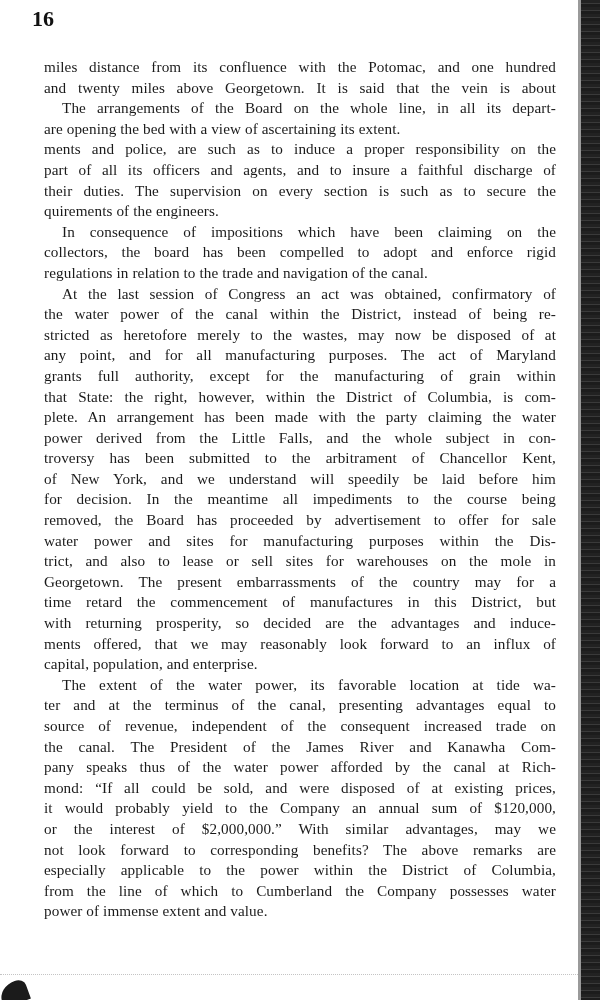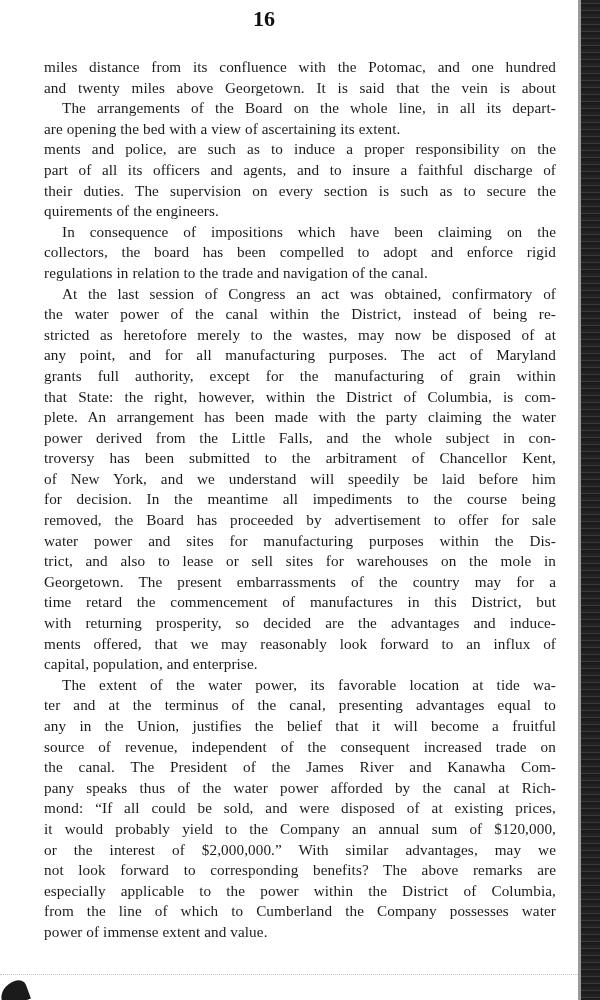--- a/index.html
+++ b/index.html
@@ -3,22 +3,22 @@
 <meta charset="utf-8">
 <style>
   html, body { margin: 0; padding: 0; }
   body {
     width: 600px; height: 1000px; overflow: hidden;
     background: #ffffff; position: relative;
     font-family: "Liberation Serif", "DejaVu Serif", serif;
     color: #1a1a1a;
   }
   .page-number {
-    position: absolute; left: 4px; width: 500px; top: 6px;
-    text-align: center; font-size: 22px; font-weight: bold; color: #111;
+    position: absolute; left: 12px; width: 500px; top: 6px;
+    text-align: left; font-size: 22px; font-weight: bold; color: #111;
     padding-left: 20px; box-sizing: border-box;
   }
   .text-block {
     position: absolute; left: 44px; top: 57px; width: 512px;
   }
   .line {
     height: 20.6px; line-height: 20.6px; font-size: 15.2px;
     white-space: nowrap; text-align: justify; text-align-last: justify;
     letter-spacing: 0.1px;
   }
@@ -72,21 +72,20 @@
     <div class="line">removed, the Board has proceeded by advertisement to offer for sale</div>
     <div class="line">water power and sites for manufacturing purposes within the Dis-</div>
     <div class="line">trict, and also to lease or sell sites for warehouses on the mole in</div>
     <div class="line">Georgetown.   The present embarrassments of the country may for a</div>
     <div class="line">time retard the commencement of manufactures in this District, but</div>
     <div class="line">with returning prosperity, so decided are the advantages and induce-</div>
     <div class="line">ments offered, that we may reasonably look forward to an influx of</div>
     <div class="line last">capital, population, and enterprise.</div>
     <div class="line indent">The extent of the water power, its favorable location at tide wa-</div>
     <div class="line">ter and at the terminus of the canal, presenting advantages equal to</div>
-    <div class="line">any in the Union, justifies the belief that it will become a fruitful</div>
     <div class="line">source of revenue, independent of the consequent increased trade on</div>
     <div class="line">the canal.   The President of the James River and Kanawha Com-</div>
     <div class="line">pany speaks thus of the water power afforded by the canal at Rich-</div>
     <div class="line">mond: “If all could be sold, and were disposed of at existing prices,</div>
     <div class="line">it would probably yield to the Company an annual sum of $120,000,</div>
     <div class="line">or the interest of $2,000,000.”   With similar advantages, may we</div>
     <div class="line">not look forward to corresponding benefits?   The above remarks are</div>
     <div class="line">especially applicable to the power within the District of Columbia,</div>
     <div class="line">from the line of which to Cumberland the Company possesses water</div>
     <div class="line last">power of immense extent and value.</div>

